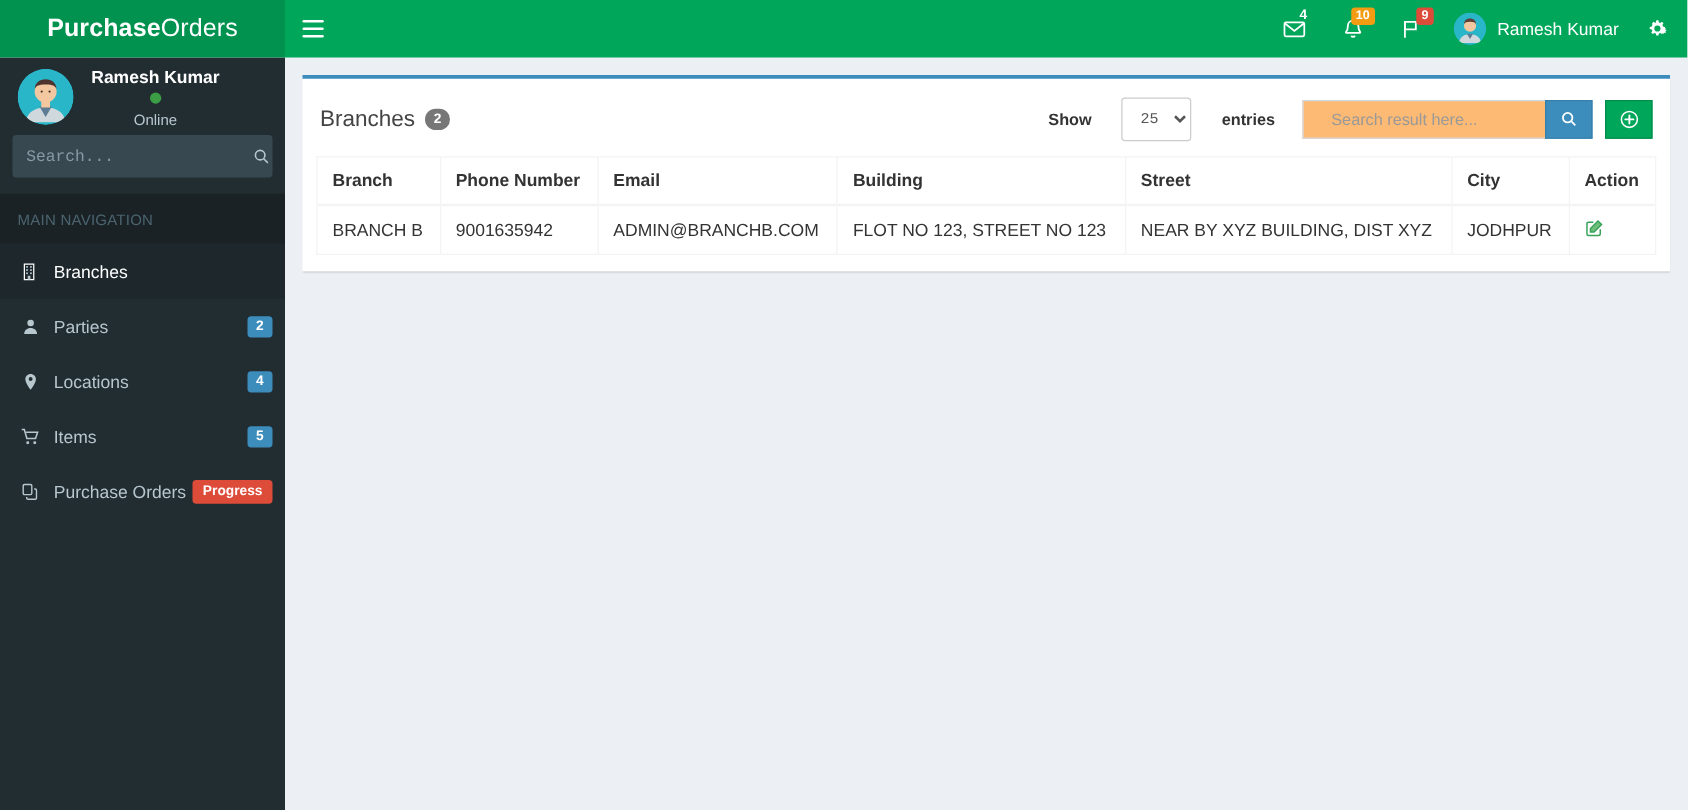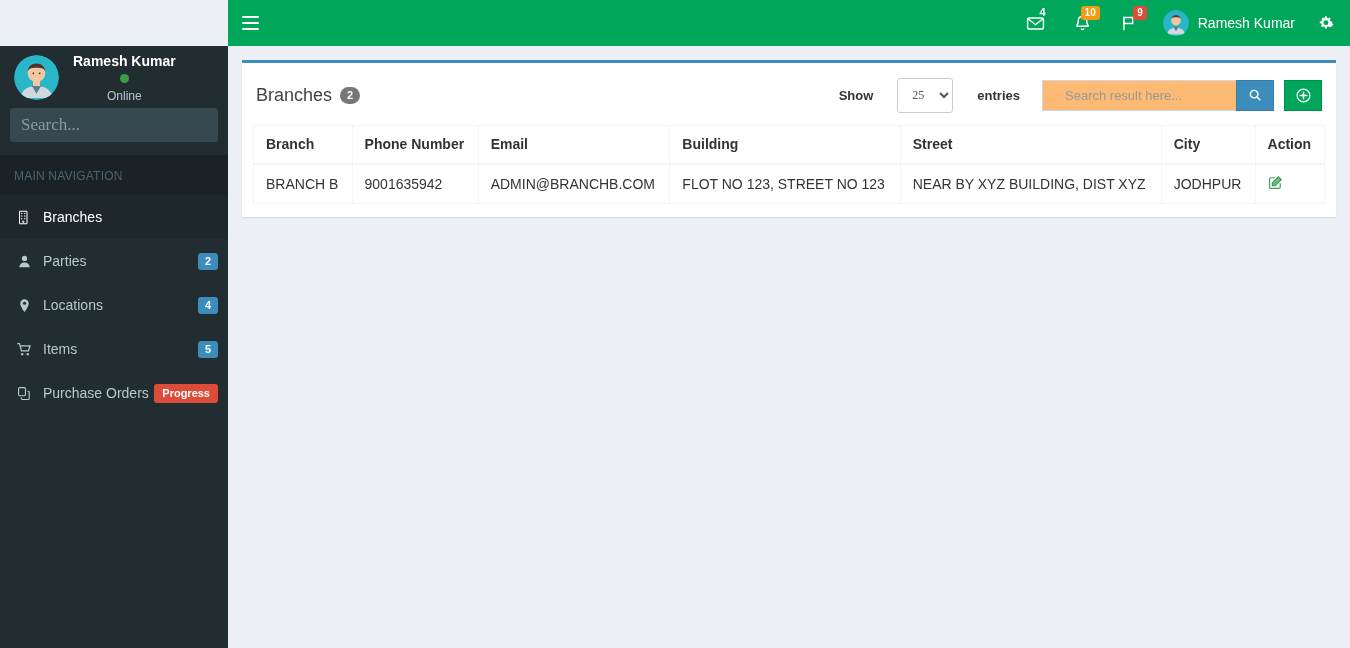--- a/index.html
+++ b/index.html
@@ -64,22 +64,22 @@
   .avatar-lg { width: 45px; height: 45px; border-radius: 50%; overflow: hidden; flex: none; }
   .user-info { margin-left: 14px; }
   .user-info .name { color: #fff; font-size: 14px; font-weight: bold; line-height: 18px; }
   .user-info .status { color: #b8c7ce; font-size: 12px; display: flex; align-items: center; gap: 6px; margin-top: 4px; flex-direction: column; }
   .dot-online { width: 9px; height: 9px; border-radius: 50%; background: #3c9e44; display: inline-block; }
 
   .search-wrap { padding: 0 10px; }
   .search-box { display: flex; height: 34px; background: #374850; border-radius: 3px; overflow: hidden; }
   .search-box input {
     flex: 1; border: 0; outline: 0; background: transparent;
-    color: #14b8a6; font-size: 17px; padding: 0 11px;
-    font-family: Liberation Serif, serif;
+    color: #14b8a6; font-size: 13px; padding: 0 11px;
+    font-family: Liberation Mono, monospace;
   }
   .search-box input::placeholder { color: #889aa4; }
   .search-btn-side {
     width: 36px; background: transparent; border: 0; cursor: pointer;
     display: flex; align-items: center; justify-content: center;
   }
   .search-btn-side svg { width: 14px; height: 14px; }
 
   .nav-header {
     color: #4b646f; font-size: 12px; padding: 14px 14px 12px; margin-top: 13px;
@@ -114,21 +114,21 @@
   .box-title { font-size: 18px; color: #444; font-weight: normal; display: flex; align-items: center; gap: 8px; }
   .title-badge {
     background: #777; color: #fff; font-size: 11px; font-weight: bold;
     border-radius: 10px; padding: 3px 7px; line-height: 1;
   }
   .box-tools { margin-left: auto; display: flex; align-items: center; gap: 0; }
   .show-entries { display: flex; align-items: center; gap: 24px; font-size: 13px; font-weight: bold; color: #333; }
   .entries-select {
     width: 56px; height: 35px; font-size: 12px; color: #555;
     border: 1px solid #ccc; border-radius: 3px; background: #fff;
-    padding: 0 4px 0 10px; font-family: Liberation Serif, serif;
+    padding: 0 4px 0 10px; font-family: Liberation Mono, monospace;
   }
   .search-group { display: flex; align-items: stretch; margin-left: 22px; }
   .search-group input {
     width: 194px; height: 31px; border: 1px solid #d2d6de; border-right: 0;
     padding: 0 22px; font-size: 13px; color: #555; outline: 0;
     font-family: "Liberation Sans", sans-serif; background: #fdba74;
   }
   .search-group input::placeholder { color: #999; }
   .btn-search {
     width: 38px; height: 31px; background: #3c8dbc; border: 1px solid #367fa9;
@@ -152,20 +152,24 @@
   .edit-btn { display: inline-flex; cursor: pointer; }
   .edit-btn svg { width: 15px; height: 15px; }
 </style>
 </head>
 <body>
 
 <div class="app">
 
   <div class="main-header">
 
+    <div class="logo-area">
+      <span class="lt-bold">Purchase</span>
+        <span class="lt-light"> Orders</span>
+    </div>
 
     <div class="navbar">
 
       <div class="sidebar-toggle">
         <div class="bars">
             <i></i>
             <i></i>
             <i></i>
           </div>
       </div>

